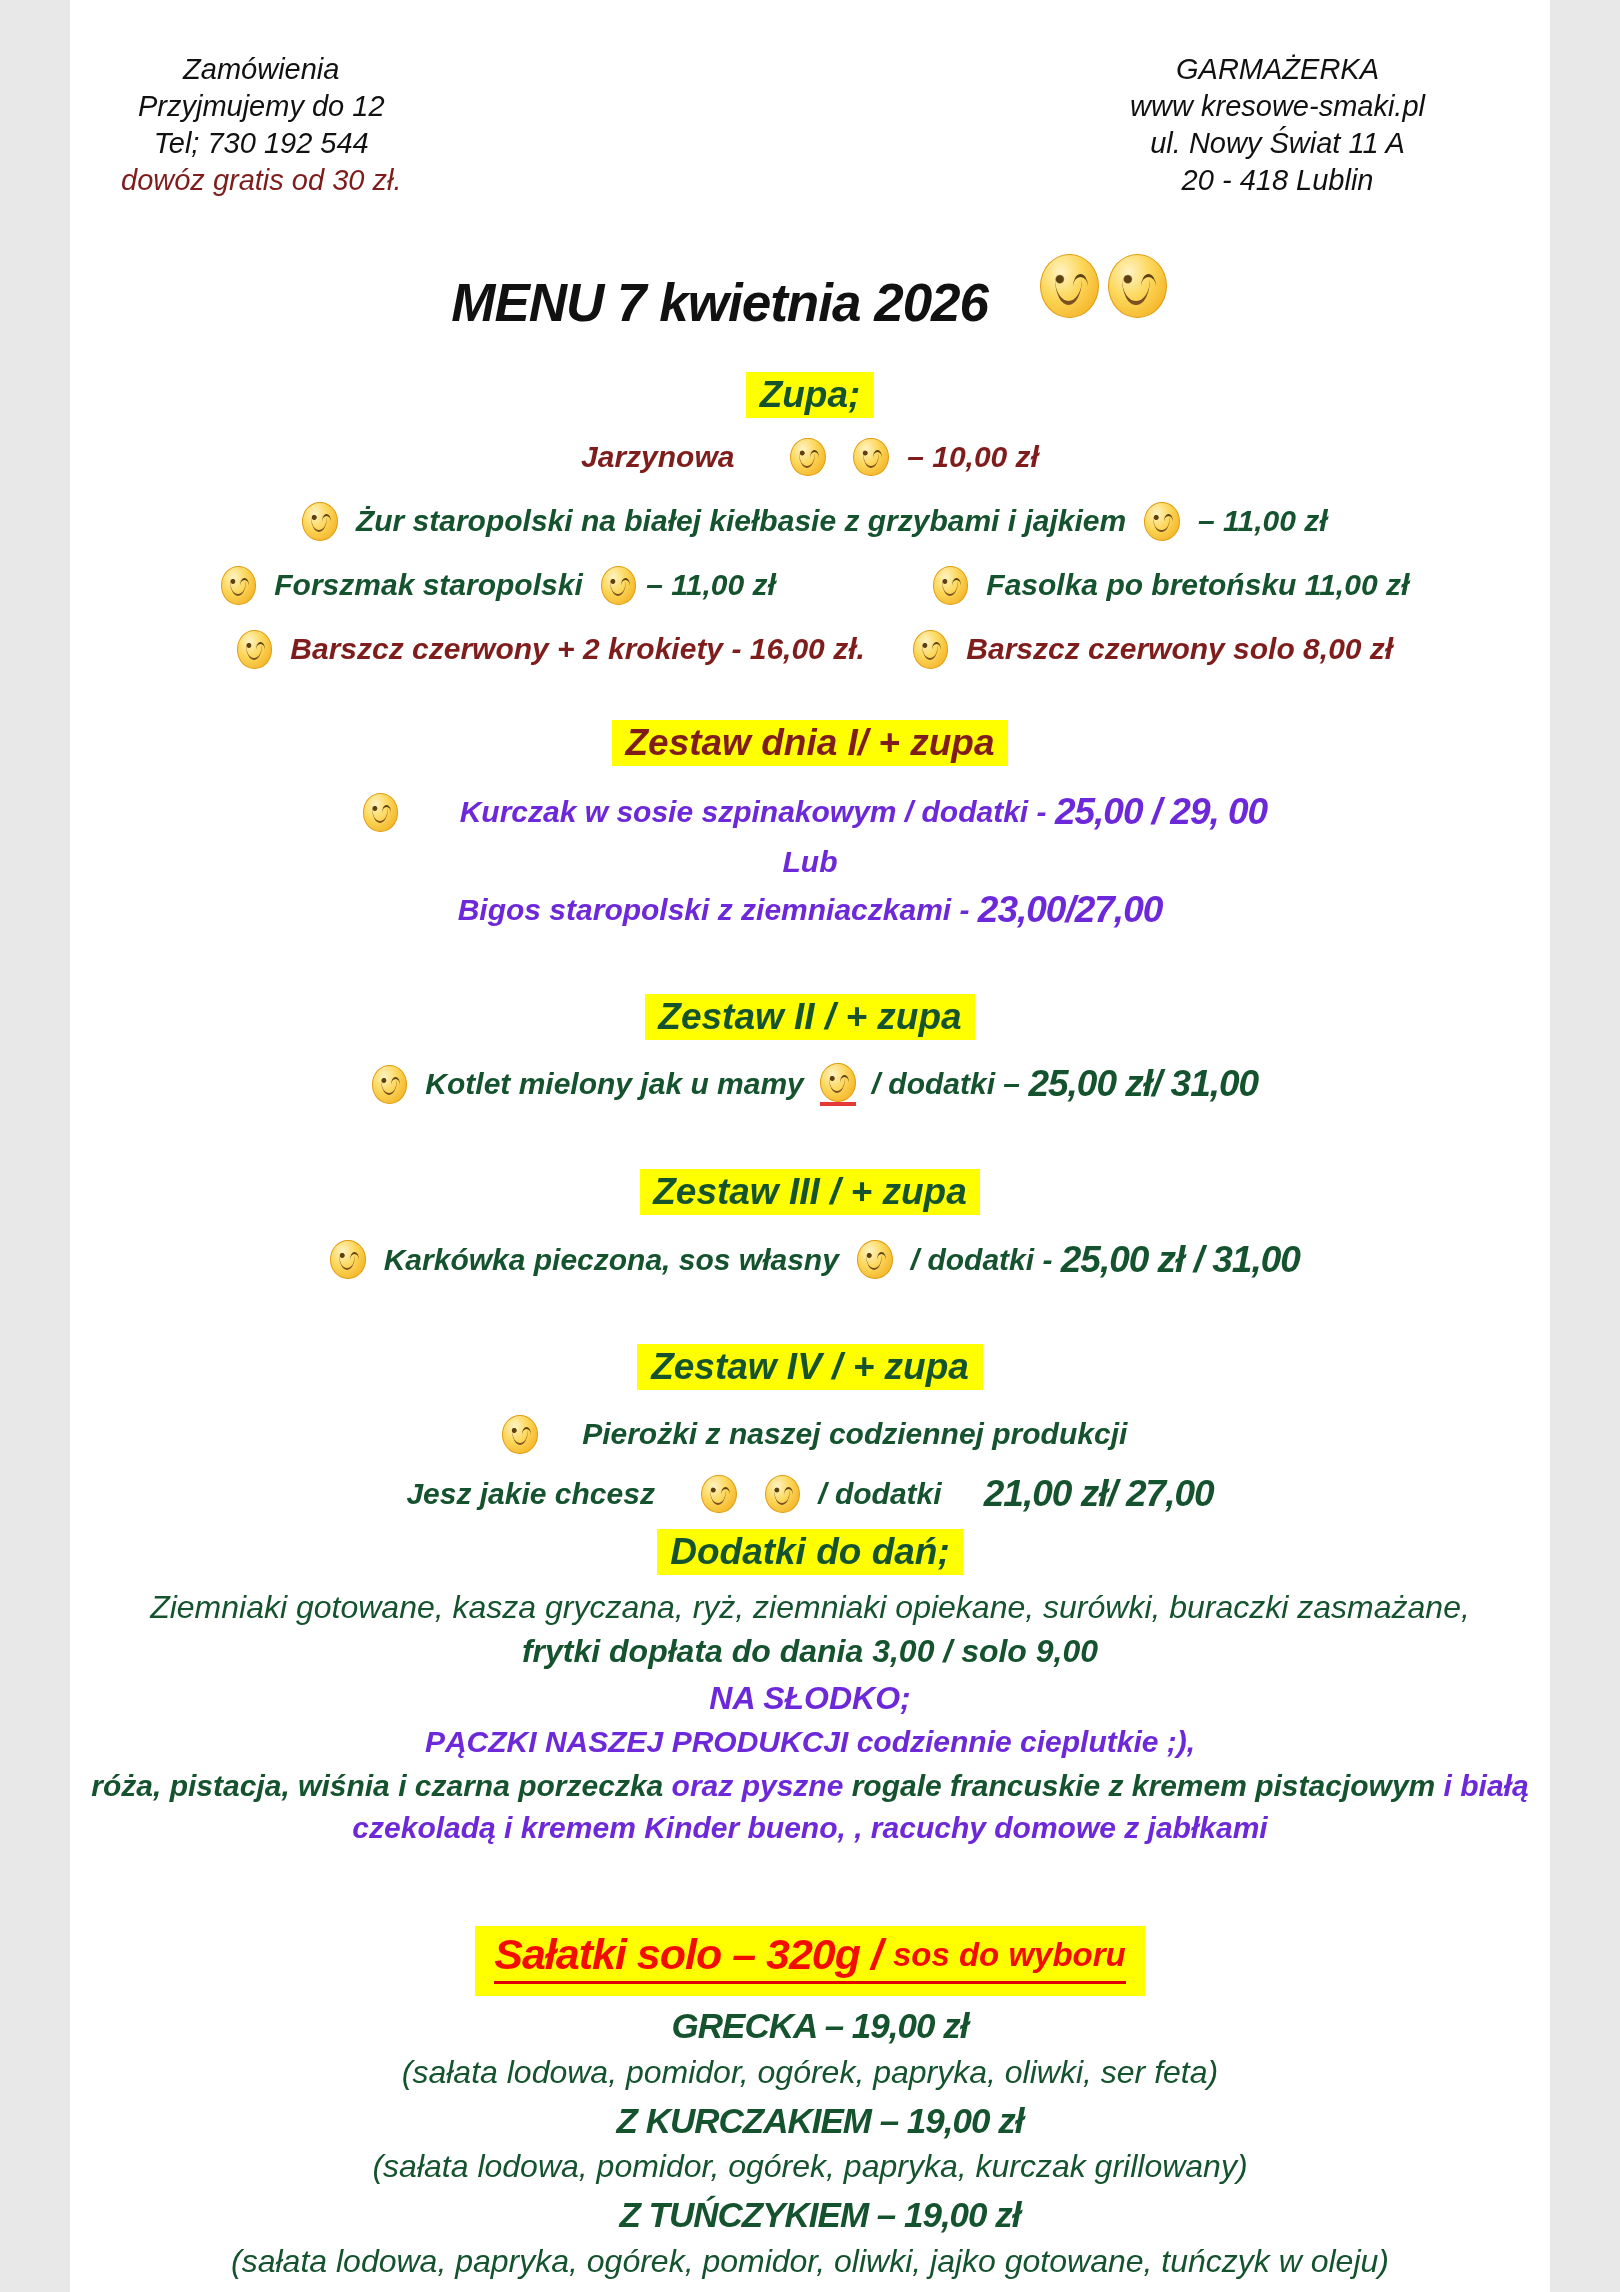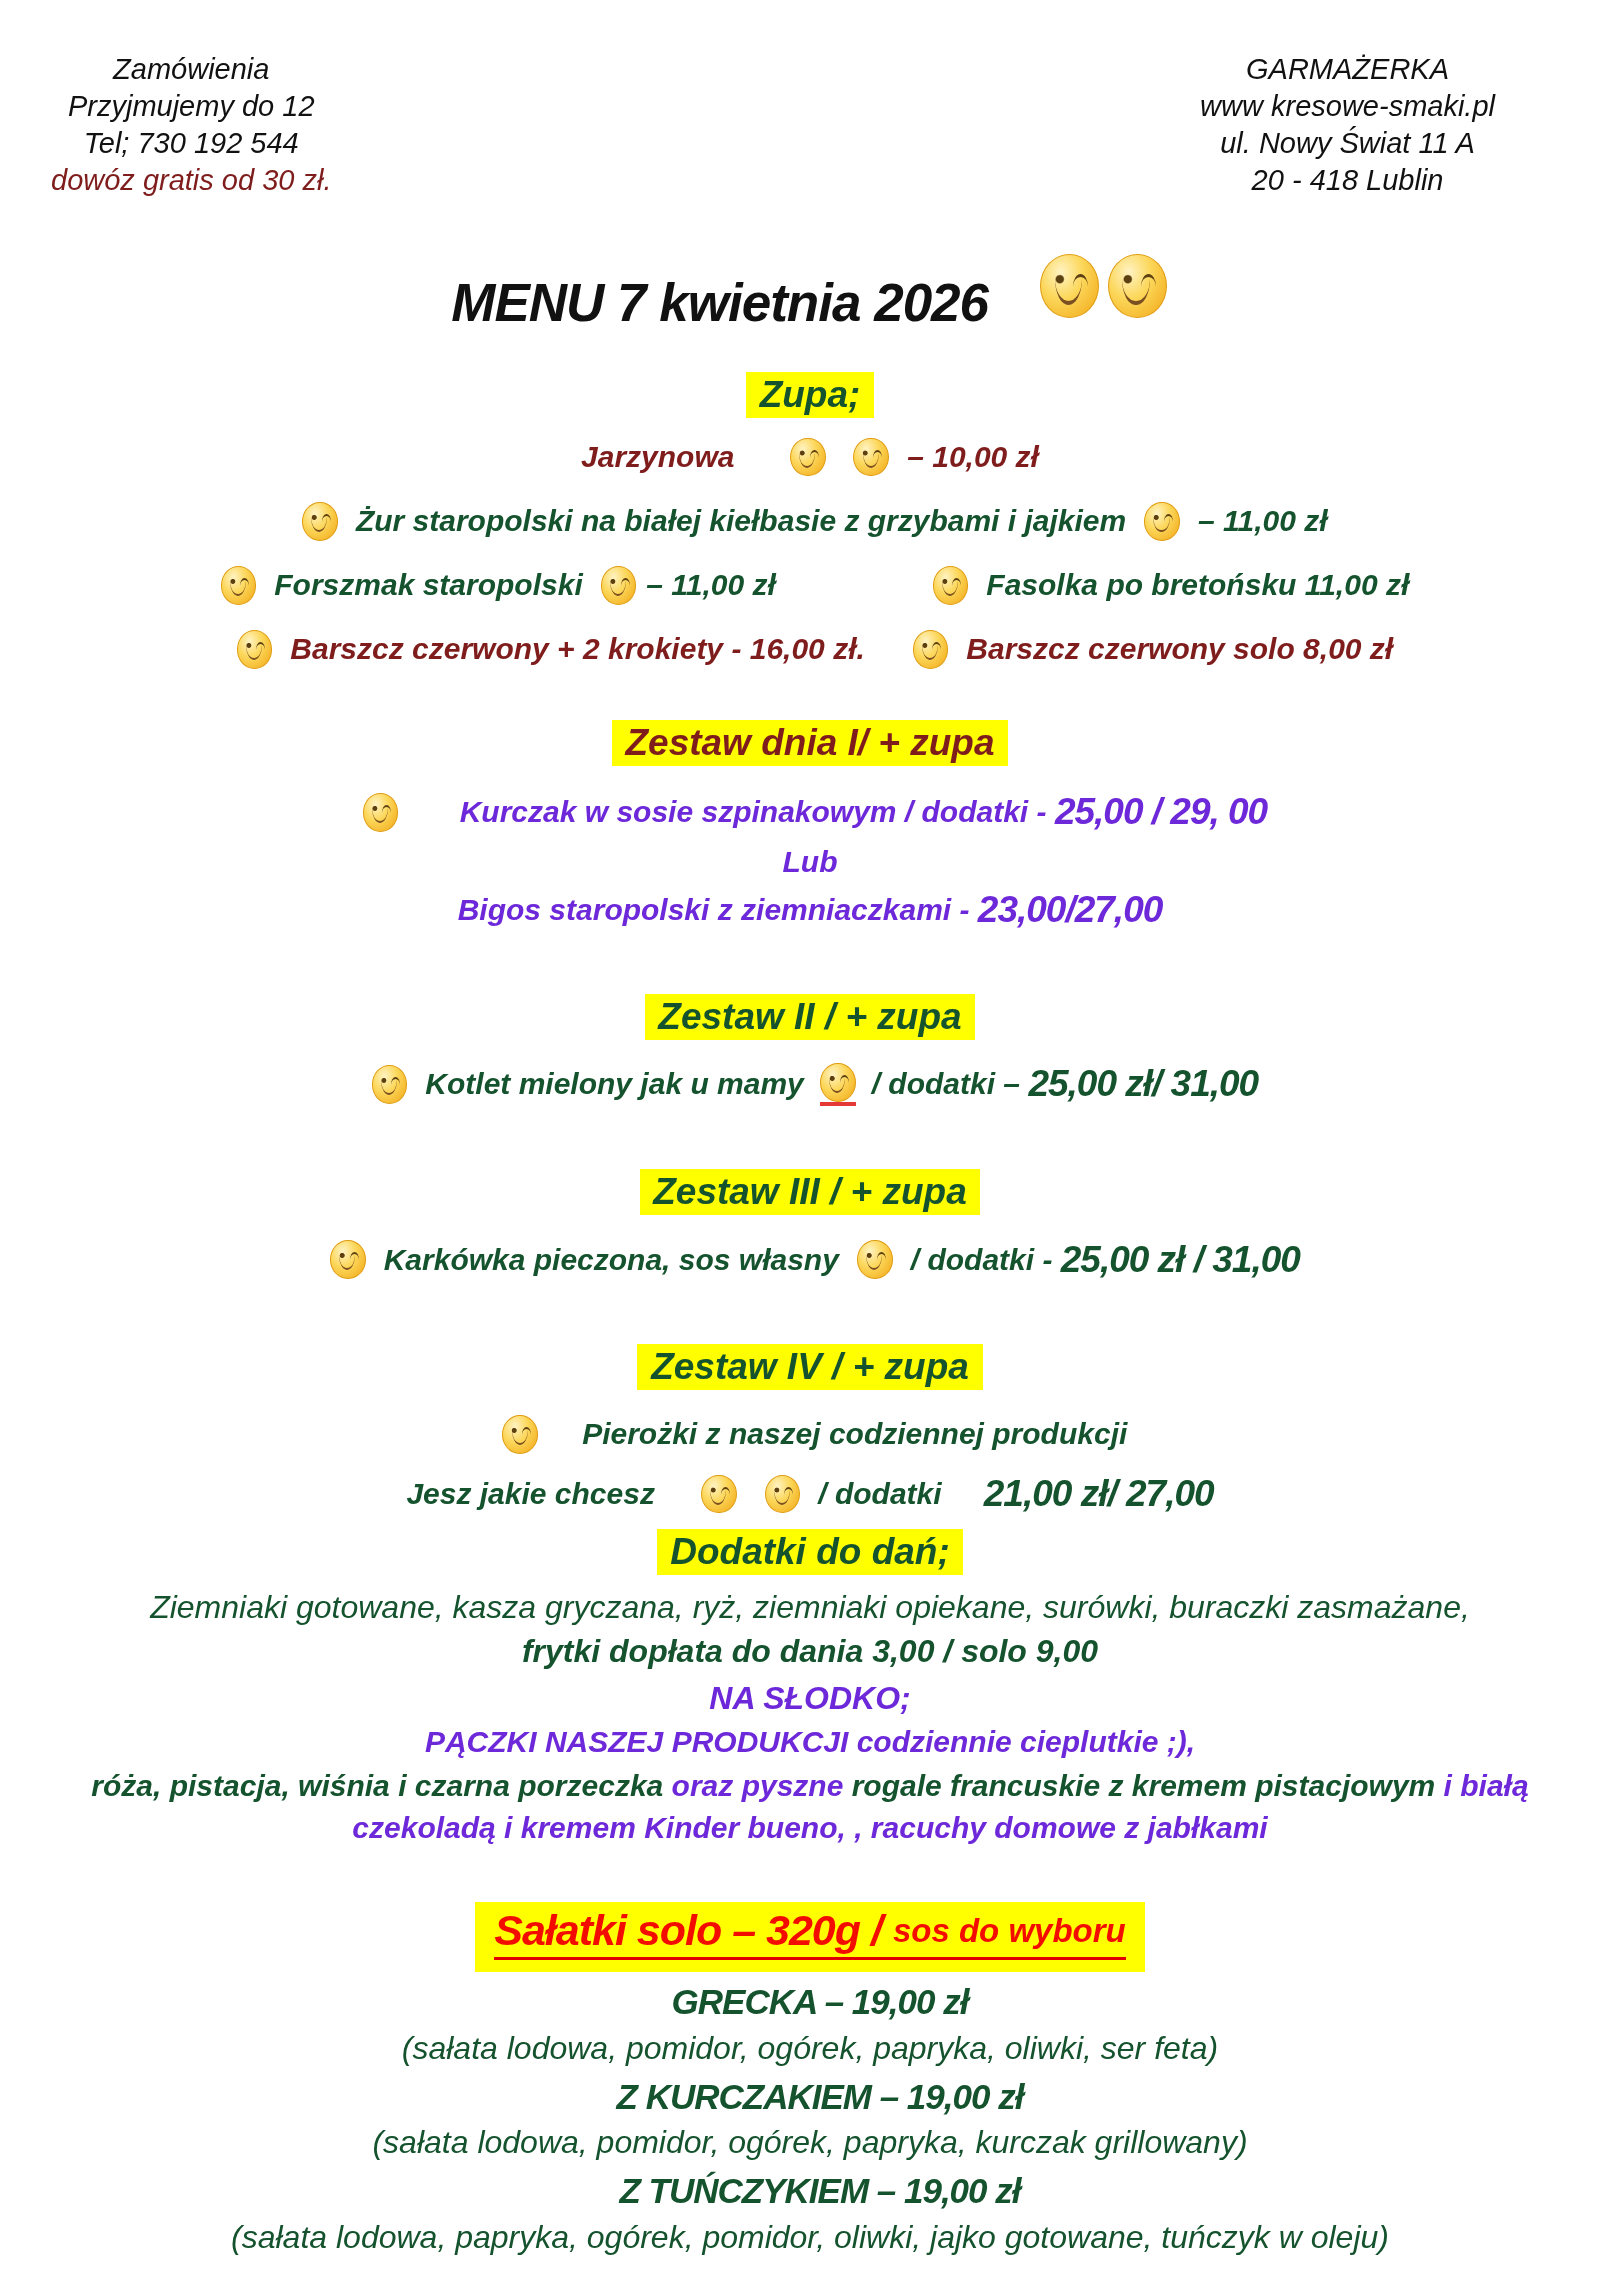--- a/index.html
+++ b/index.html
@@ -1,17 +1,17 @@
 <!DOCTYPE html>
 <html><head>
 <meta charset="utf-8">
 <style>
   html,body{margin:0;padding:0;background:#e8e8e8;}
   .page{
-    width:1620px;height:2293px;background:#ffffff;margin:0 auto;
+    width:1480px;height:2293px;background:#ffffff;margin:0 auto;
     font-family:"Liberation Sans",sans-serif;font-style:italic;color:#111;
     position:relative;overflow:hidden;box-sizing:border-box;padding-top:51px;
   }
   
   .hdr{display:flex;justify-content:space-between;padding:0 125px 0 51px;}
   .hdr-block{text-align:center;font-size:29px;line-height:37px;font-weight:400;}
   .c-red{color:#7f1d1d;}
   .c-ored{color:#6d28d9;}
   .c-black{color:#14532d;}
   
@@ -48,21 +48,21 @@
   .danie{display:inline-block;font-size:35px;font-weight:700;border-bottom:3.9px solid #000;padding:0 5.9px 2px;}
   .salad-hl{display:inline-block;background:#ffff00;padding:3.9px 19.6px 11.8px;}
   .salad-underline{display:inline-block;border-bottom:3.9px solid #e00000;padding-bottom:2.9px;color:#f20d00;font-weight:700;}
   .salad-main{font-size:43px;letter-spacing:-1px;}
   .salad-sub{font-size:33px;}
   .salad-name{font-size:35px;font-weight:700;letter-spacing:-1px;padding-left:20px;}
   .salad-desc{font-size:32px;font-weight:400;}
   .plain{font-weight:400;}
   .mt8{margin-top:7.8px;}.mt10{margin-top:9.8px;}.mt14{margin-top:13.7px;}
   .mt20{margin-top:19.6px;}.mt24{margin-top:23.5px;}.mt26{margin-top:25.5px;}
-  .mt40{margin-top:39px;}.mt52{margin-top:51px;}.mt58{margin-top:57px;text-decoration:underline;}.mt64{margin-top:63px;}
+  .mt40{margin-top:39px;}.mt52{margin-top:51px;}.mt58{margin-top:81px;text-decoration:underline;}.mt64{margin-top:63px;}
 </style>
 </head>
 <body>
 
 <div class="page">
 
   <div class="hdr">
     <div class="hdr-block">
       <div>Zamówienia</div>
       <div>Przyjmujemy do 12</div>

